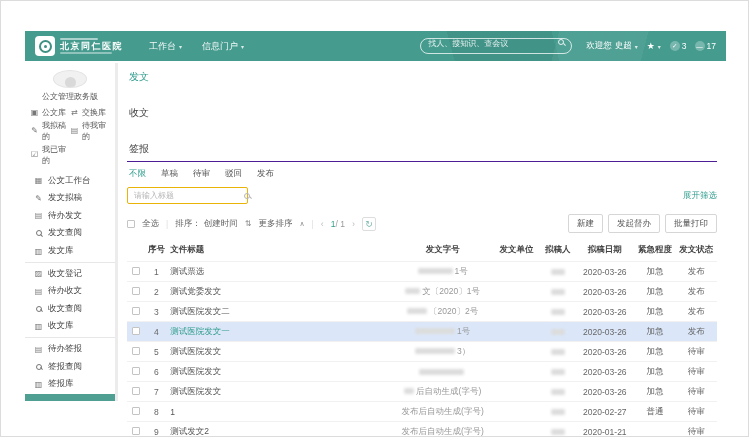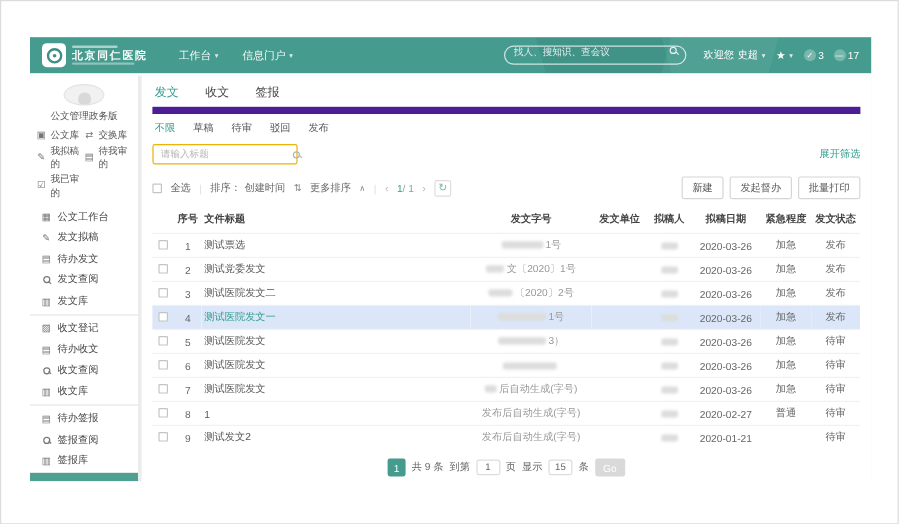--- a/index.html
+++ b/index.html
@@ -68,21 +68,21 @@
                                  justify-content:center; flex:none; }
   .sec-header { background:#4fa093; color:#fff; font-size:8.5px; padding:3.5px 8px;
                 display:flex; justify-content:space-between; align-items:center; margin-top:1px; cursor:default; }
   .sec-caret { font-size:6.5px; color:rgba(255,255,255,0.9); }
   .s-item { display:flex; align-items:center; gap:5px; padding:2.8px 9px; font-size:8.5px;
             color:#444; cursor:default; }
   .s-divider { border-top:1px solid #e7e7e7; margin:2px 0; }
   .mag.dark { border-color:#777; }
 
   
-  .tabs-row { display:flex; gap:22px; padding:7px 2px 5px; border-bottom:6px solid #4c1d95; }
+  .tabs-row { display:flex; gap:22px; padding:7px 2px 5px; border-bottom:1px solid #4c1d95;flex-direction:column; }
   .tab { font-size:10px; color:#444; cursor:default; }
   .tab.active { color:#2f9c8d; }
   .filters-row { display:flex; gap:15px; padding:6px 2px 4px; }
   .filter { font-size:8.5px; color:#555; cursor:default; }
   .filter.active { color:#2f9c8d; }
   .search-row { display:flex; align-items:center; justify-content:space-between; padding:3px 0 6px; }
   .title-search { width:121px; height:17px; border:1px solid #eab308; border-radius:2px;
                   display:flex; align-items:center; padding:0 6px; color:#b5b5b5; }
   .title-search input { flex:1; border:none; outline:none; font-size:8px; color:#666; font-family:inherit; }
   .title-search input::placeholder { color:#b5b5b5; }

